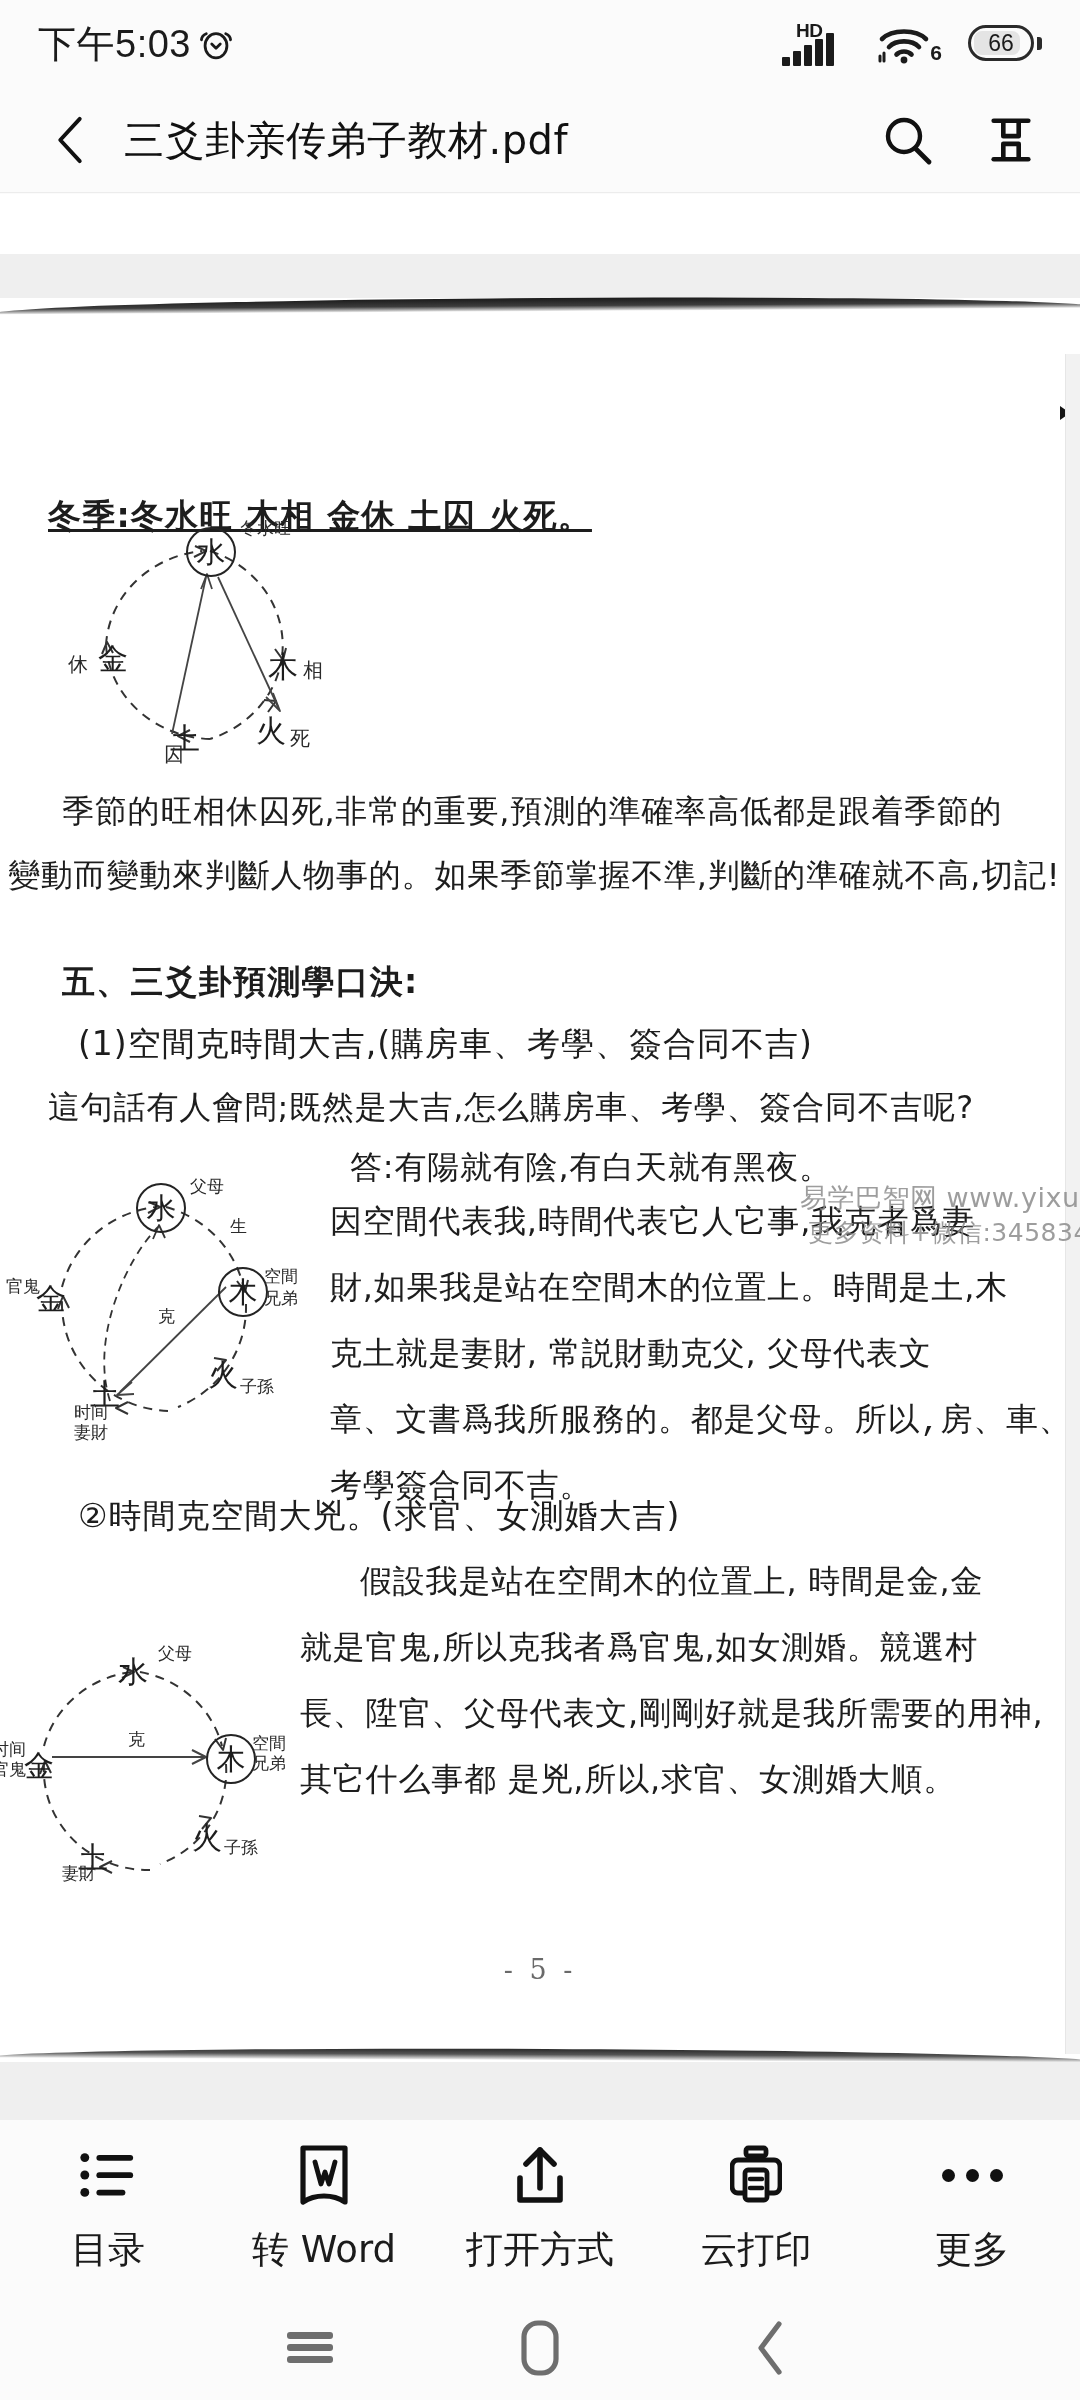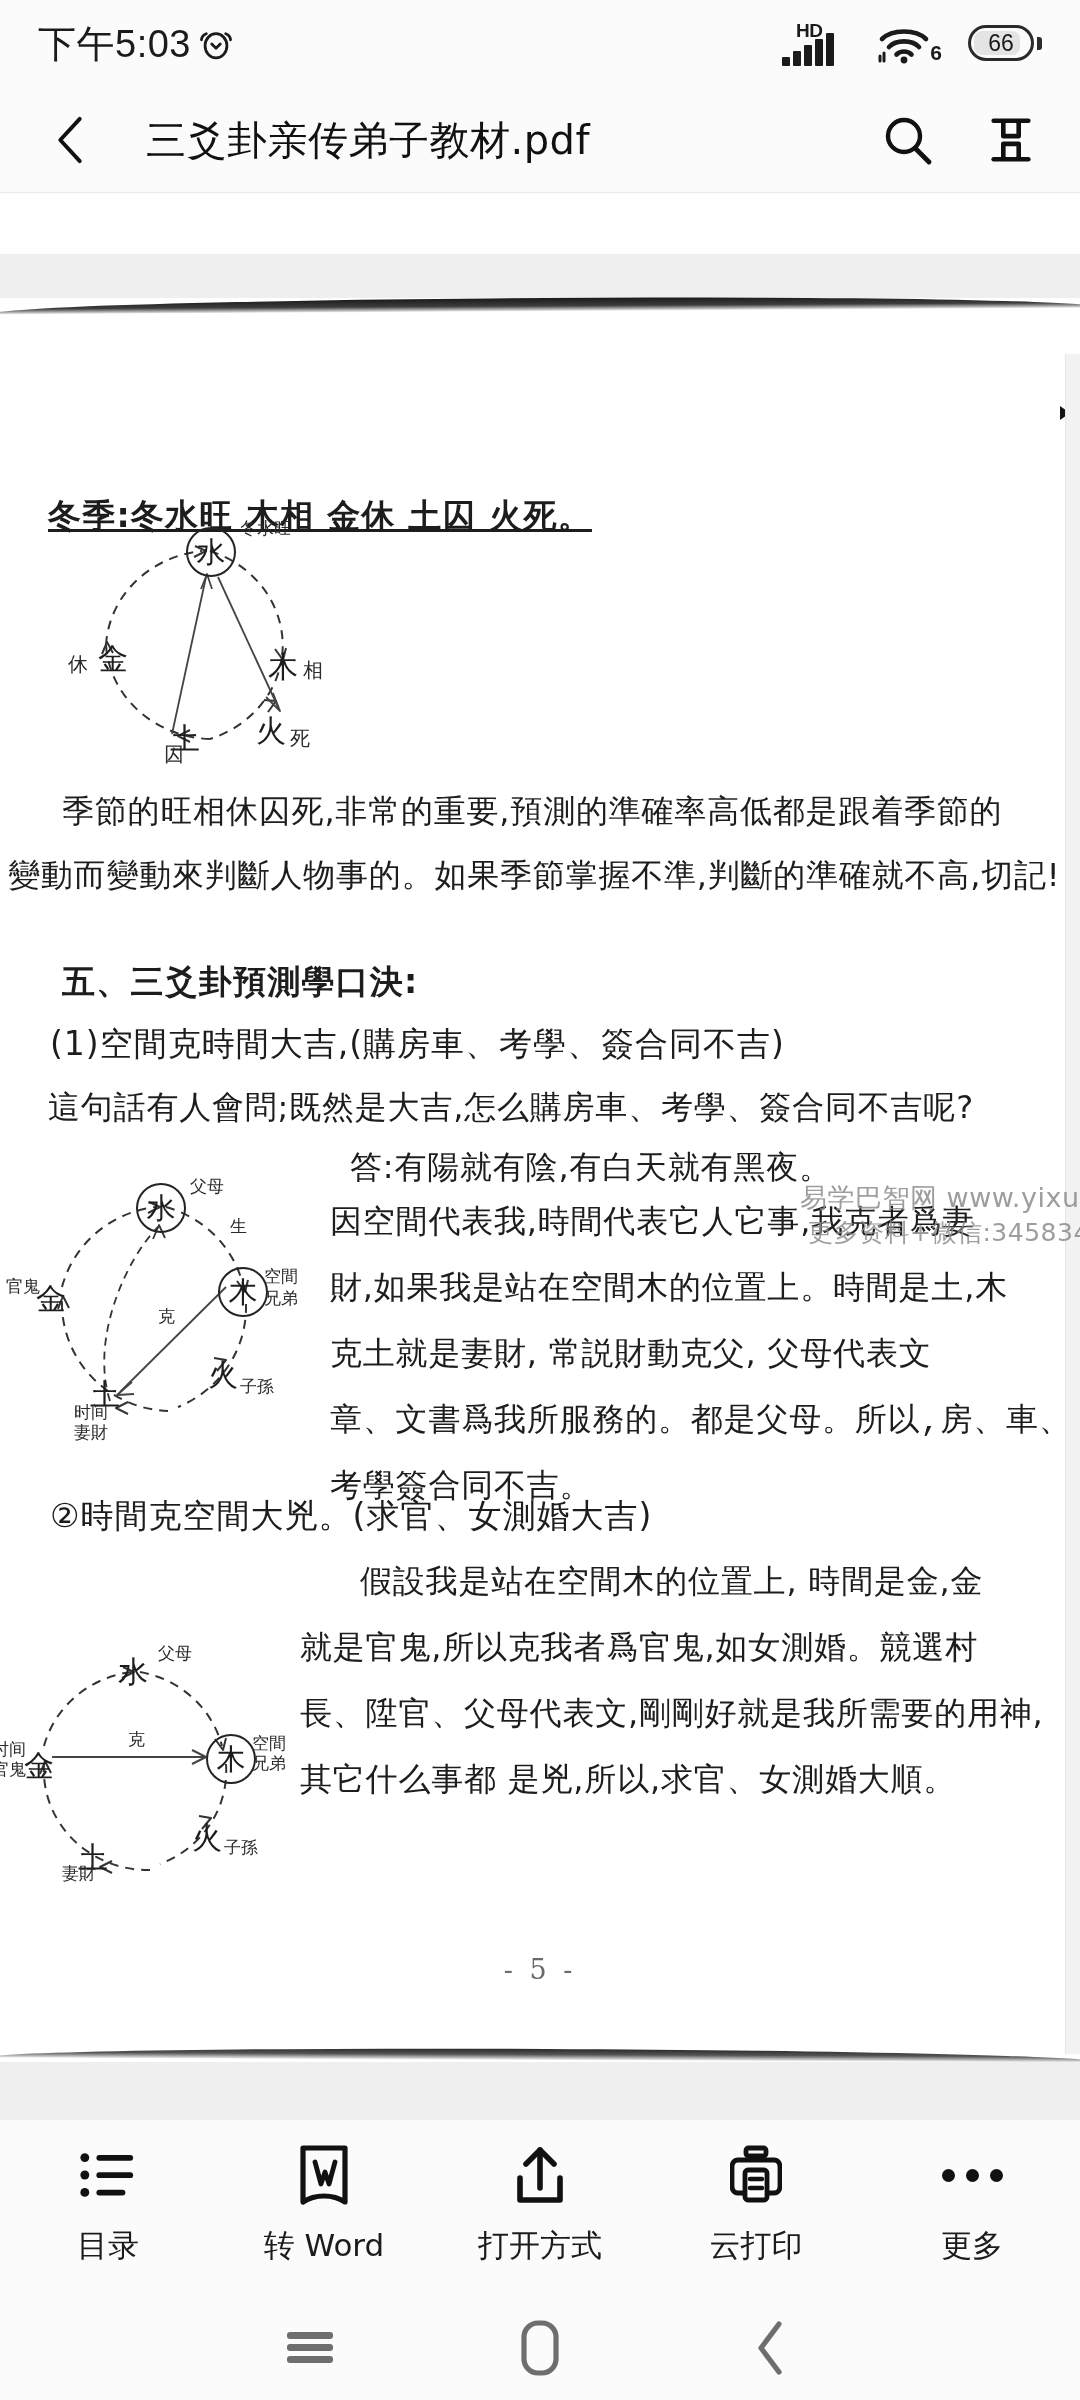--- a/index.html
+++ b/index.html
@@ -42,21 +42,21 @@
     display:flex;align-items:center;justify-content:center;
   }
   .batt-fill{position:absolute;left:3px;top:3px;bottom:3px;width:46px;background:#e4e4e4;border-radius:8px;}
   .batt-num{position:relative;font-size:23px;color:#1b1b1b;font-weight:400;z-index:2;}
   .batt-tip{position:absolute;right:0;top:12px;width:5px;height:13px;background:#2a2a2a;border-radius:0 3px 3px 0;}
 
   
   .appbar{
     position:absolute;top:88px;left:0;width:1080px;height:105px;
     background:#fbfbfb;display:flex;align-items:center;padding:0 44px 0 50px;
-    box-sizing:border-box;border-bottom:1px solid #ececec;gap:22px;
+    box-sizing:border-box;border-bottom:1px solid #ececec;
   }
   .back-ico{width:40px;height:52px;flex:0 0 auto;cursor:pointer;}
   .doc-title{
     flex:1;margin-left:34px;font-size:40px;color:#111;
     font-family:"DejaVu Sans","Liberation Sans",sans-serif;
     white-space:nowrap;overflow:hidden;text-overflow:ellipsis;letter-spacing:.5px;
   }
   .ab-actions{display:flex;align-items:center;gap:52px;margin-left:20px;}
   .ab-actions svg{display:block;cursor:pointer;}
 
@@ -79,21 +79,21 @@
   .strip-bot{position:absolute;top:1868px;left:0;width:1080px;height:58px;background:#efefef;}
   .edge-mark{position:absolute;top:212px;left:1060px;width:10px;height:14px;background:#141414;clip-path:polygon(0 0,100% 50%,0 100%);}
   .right-rail{position:absolute;top:160px;right:0;width:14px;height:1700px;background:#f2f2f2;border-left:1px solid #e6e6e6;}
 
   
   .dline{
     position:absolute;color:#1d1d1d;
     font-family:"DejaVu Sans","Liberation Sans",sans-serif;
     white-space:nowrap;
   }
-  .t-head{font-size:33px;letter-spacing:1px;}
+  .t-head{font-size:33px;letter-spacing:1px;margin-left:28px;}
   .t-body{font-size:32px;letter-spacing:.8px;}
   .t-bold{font-weight:700;font-size:33px;letter-spacing:1.2px;}
 
   
   .diag{position:absolute;}
   .diag svg{display:block;overflow:visible;}
   .el{
     position:absolute;font-family:"DejaVu Sans","Liberation Sans",sans-serif;
     color:#1d1d1d;white-space:nowrap;
   }
@@ -123,21 +123,21 @@
   .toolbar{
     position:absolute;top:2120px;left:0;width:1080px;height:175px;
     background:#fbfbfb;display:flex;align-items:flex-start;justify-content:space-around;
     padding-top:22px;box-sizing:border-box;
   }
   .tb-item{
     display:flex;flex-direction:column;align-items:center;gap:17px;
     width:190px;cursor:pointer;
   }
   .tb-ico{height:66px;display:flex;align-items:center;justify-content:center;}
-  .tb-lab{font-size:31px;color:#1b1b1b;font-family:"DejaVu Sans","Liberation Sans",sans-serif;white-space:nowrap;}
+  .tb-lab{font-size:37px;color:#1b1b1b;font-family:"DejaVu Sans","Liberation Sans",sans-serif;white-space:nowrap;}
   .dots{display:flex;gap:11px;align-items:center;height:66px;}
   .dots span{width:13px;height:13px;border-radius:50%;background:#111;display:block;}
 
   
   .navbar{
     position:absolute;top:2295px;left:0;width:1080px;height:105px;
     background:#fbfbfb;display:flex;align-items:center;justify-content:center;gap:0;
   }
   .nav-btn{width:230px;height:105px;display:flex;align-items:center;justify-content:center;cursor:pointer;}
   .nav-recent span{display:block;width:46px;height:7px;background:#6e6e6e;border-radius:3px;margin:5px 0;}

